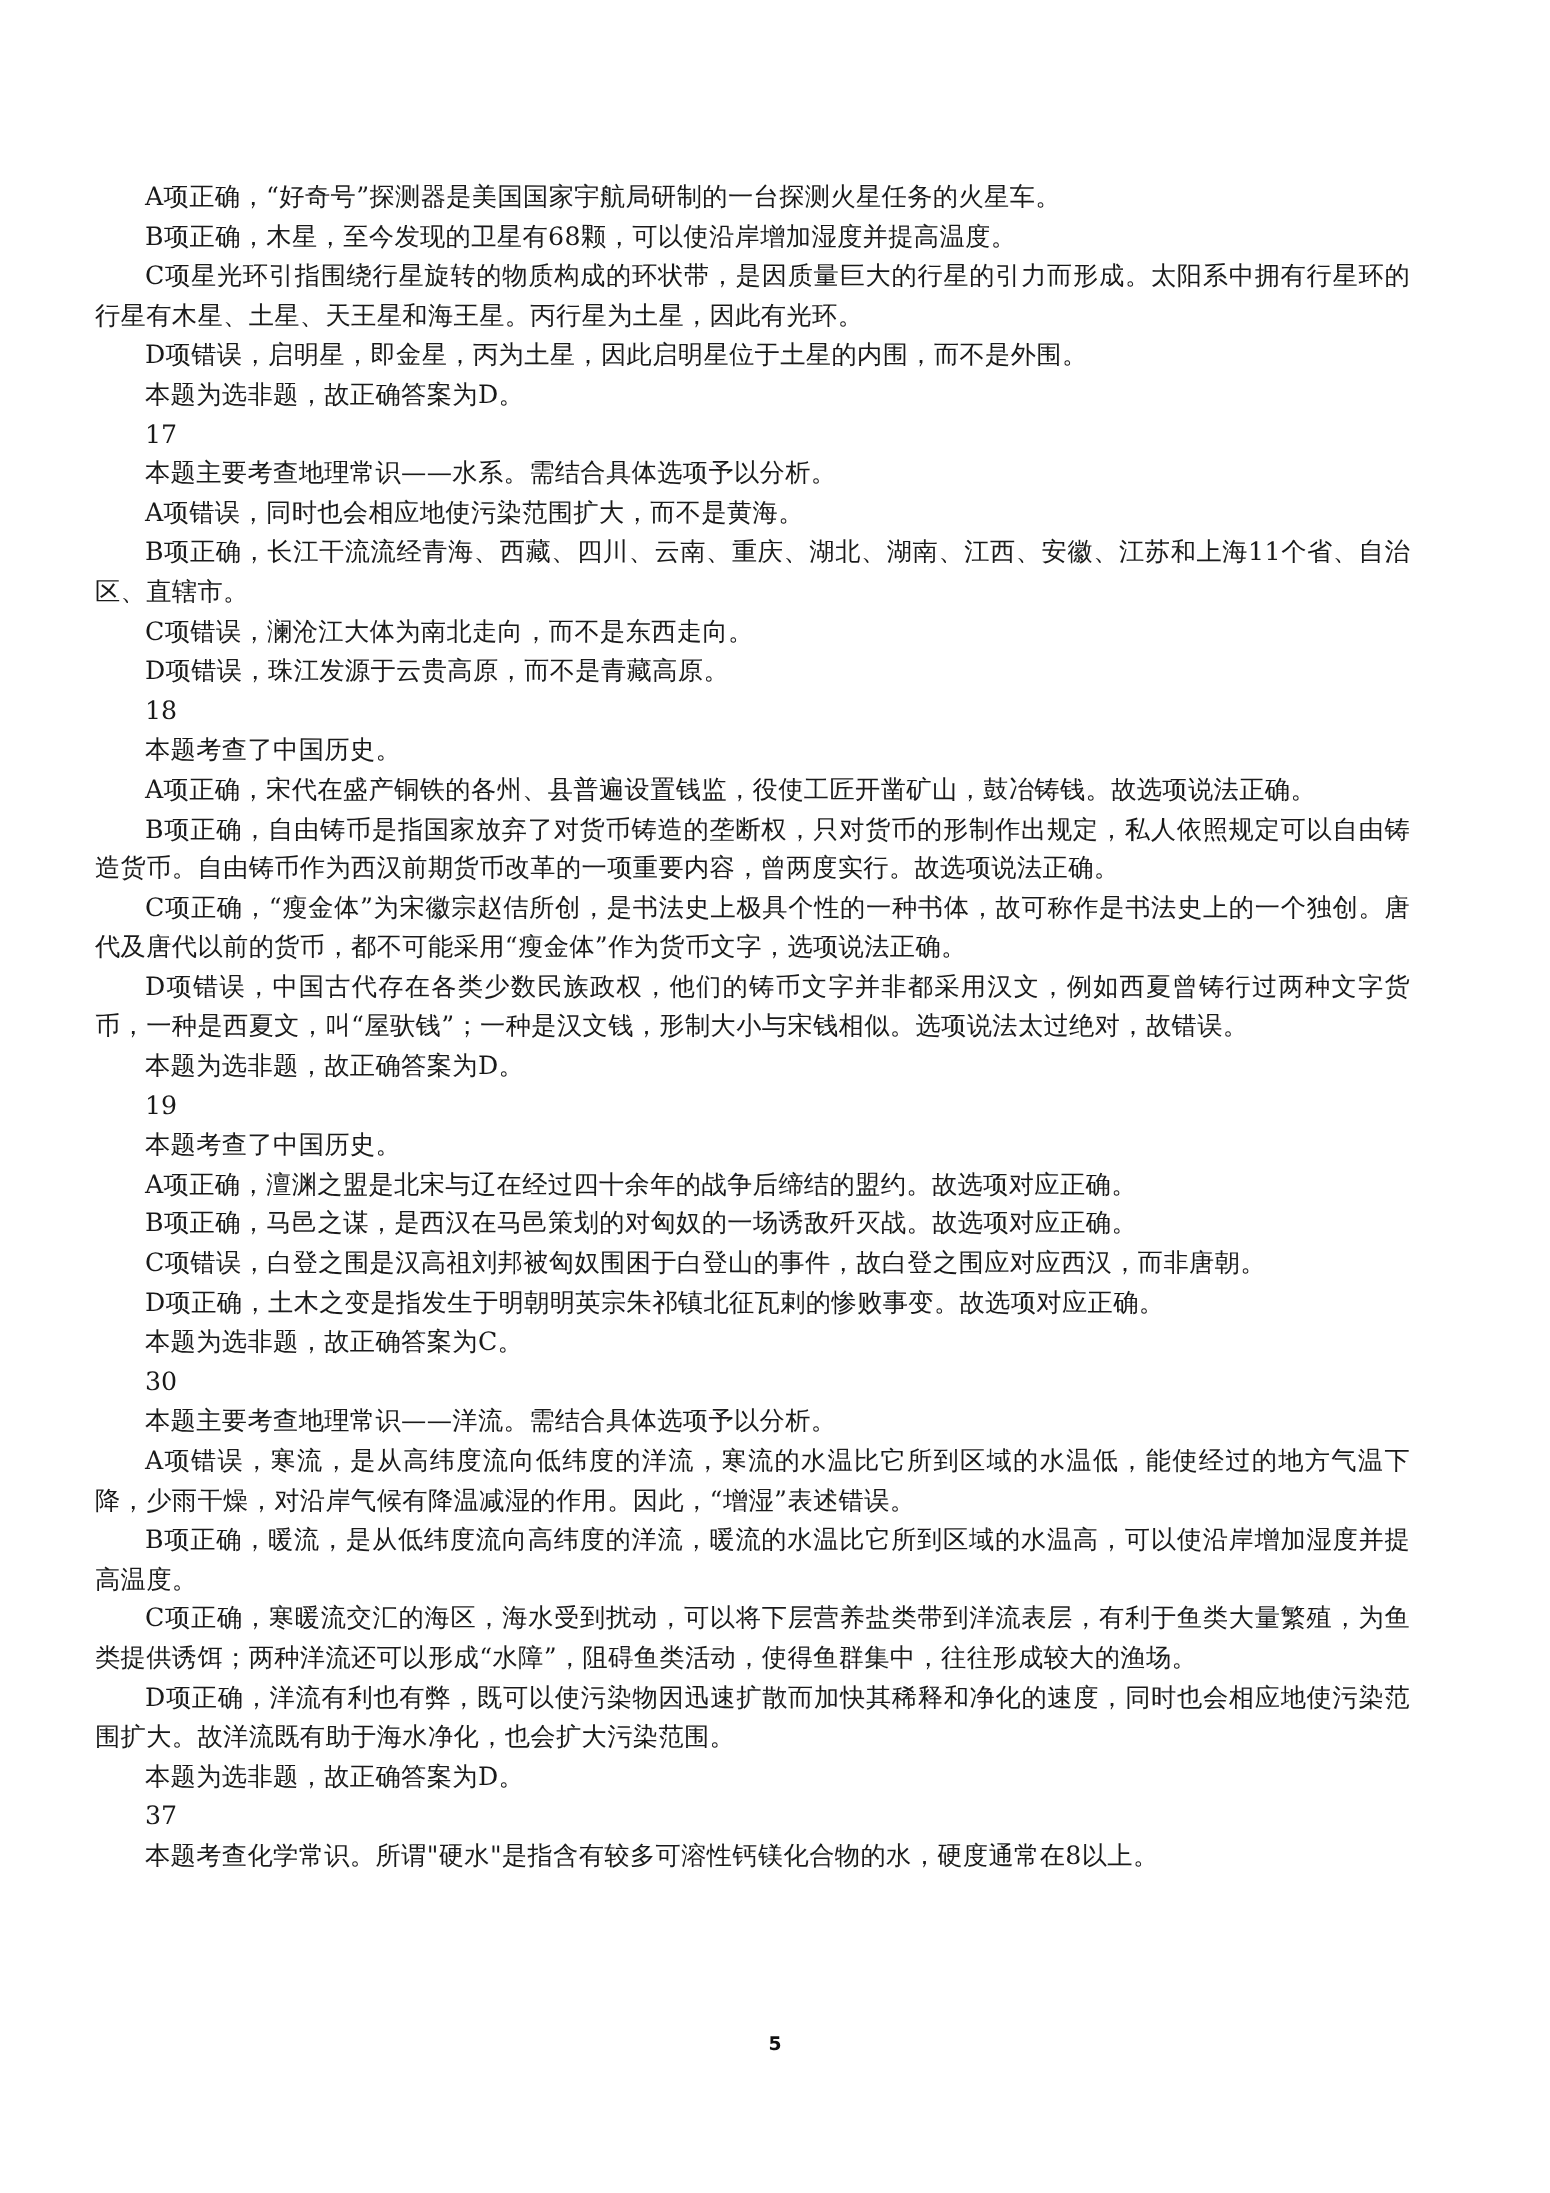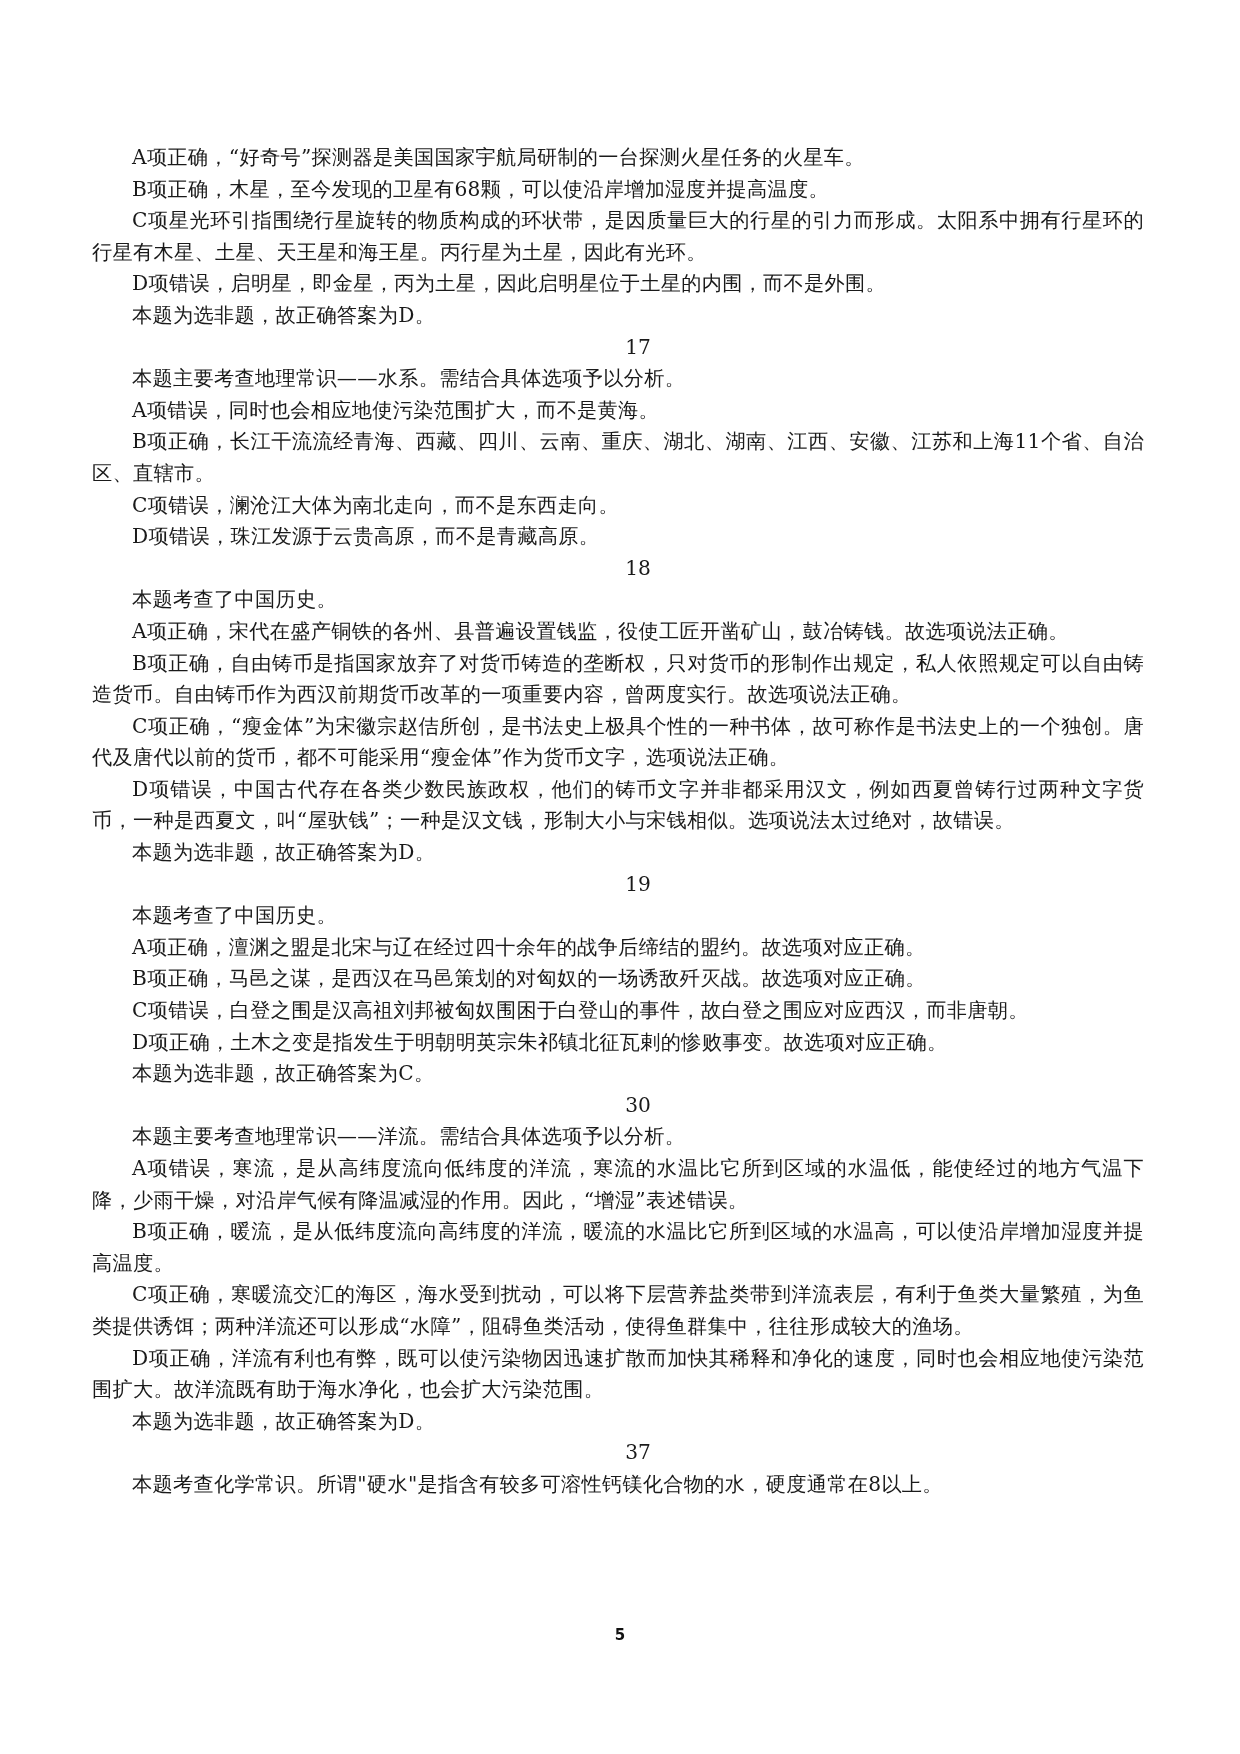--- a/index.html
+++ b/index.html
@@ -10,39 +10,38 @@
   body {
     width: 1240px;
     height: 1754px;
     position: relative;
     overflow: hidden;
     font-family: "DejaVu Serif", "Liberation Serif", serif;
     color: #1a1a1a;
   }
   .page {
     position: absolute;
-    left: 92px;
+    left: 76px;
     top: 142px;
     width: 1052px;
   }
   .para {
     font-size: 20.2px;
     line-height: 31.6px;
     text-indent: 40px;
     text-align: justify;
     text-align-last: left;
     letter-spacing: 0.3px;
     margin: 0;
   }
   .qnum {
     font-size: 20.2px;
     line-height: 31.6px;
     text-indent: 40px;
     margin: 0;
-    text-align: center;
   }
   .page-number {
     position: absolute;
     left: 0;
     width: 1240px;
     top: 1626px;
     text-align: center;
     font-family: "DejaVu Sans", "Liberation Sans", sans-serif;
     font-weight: bold;
     font-size: 15px;

